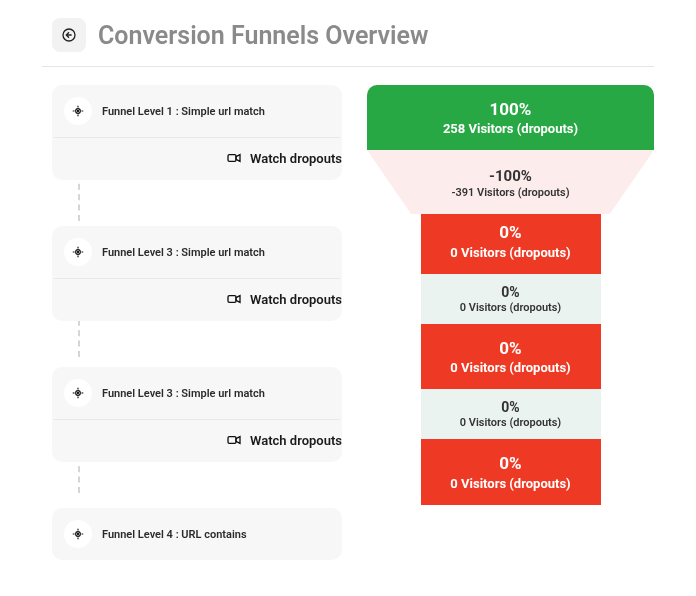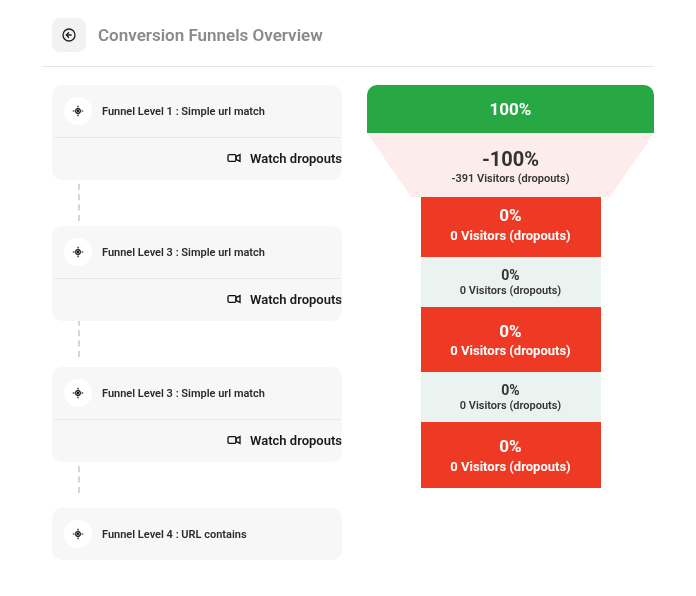--- a/index.html
+++ b/index.html
@@ -21,21 +21,21 @@
   .back-btn {
     width: 34px;
     height: 34px;
     background: #f2f2f2;
     border-radius: 8px;
     display: flex;
     align-items: center;
     justify-content: center;
   }
   .title {
-    font-size: 17px;
+    font-size: 25px;
     font-weight: 600;
     color: #8a8a8a;
   }
   .hr {
     height: 1px;
     background: #e5e5e5;
     margin: 0 42px 0 42px;
   }
   .content {
     display: flex;
@@ -137,21 +137,21 @@
   .drop-text {
     position: absolute;
     inset: 0;
     display: flex;
     flex-direction: column;
     align-items: center;
     justify-content: center;
     color: #333;
     font-weight: 700;
   }
-  .drop-text .pct { font-size: 20px; margin-top: 8px; }
+  .drop-text .pct { font-size: 15px; margin-top: 8px; }
   .drop-text .sub { font-size: 11px; font-weight: 600; margin-top: 1px; }
   .gap-block {
     background: #ebf3f1;
     color: #333;
     text-align: center;
     padding: 10px 0;
     font-weight: 700;
     width: 180px;
     margin: 0 auto;
   }
@@ -275,20 +275,21 @@
         <div class="level-label">Funnel Level 4 : URL contains</div>
       </div>
     </div>
 
   </div>
 
   <div class="right-col">
 
     <div class="block green first">
       <div class="pct">100%</div>
+      <div class="sub">258 Visitors (dropouts)</div>
     </div>
 
     <div class="drop-trap">
       <svg class="trap-shape" viewBox="0 0 260 58" preserveAspectRatio="none">
         <polygon points="0,0 260,0 220,58 40,58" fill="#fdecec"></polygon>
       </svg>
       <div class="drop-text">
         <div class="pct">-100%</div>
         <div class="sub">-391 Visitors (dropouts)</div>
       </div>

